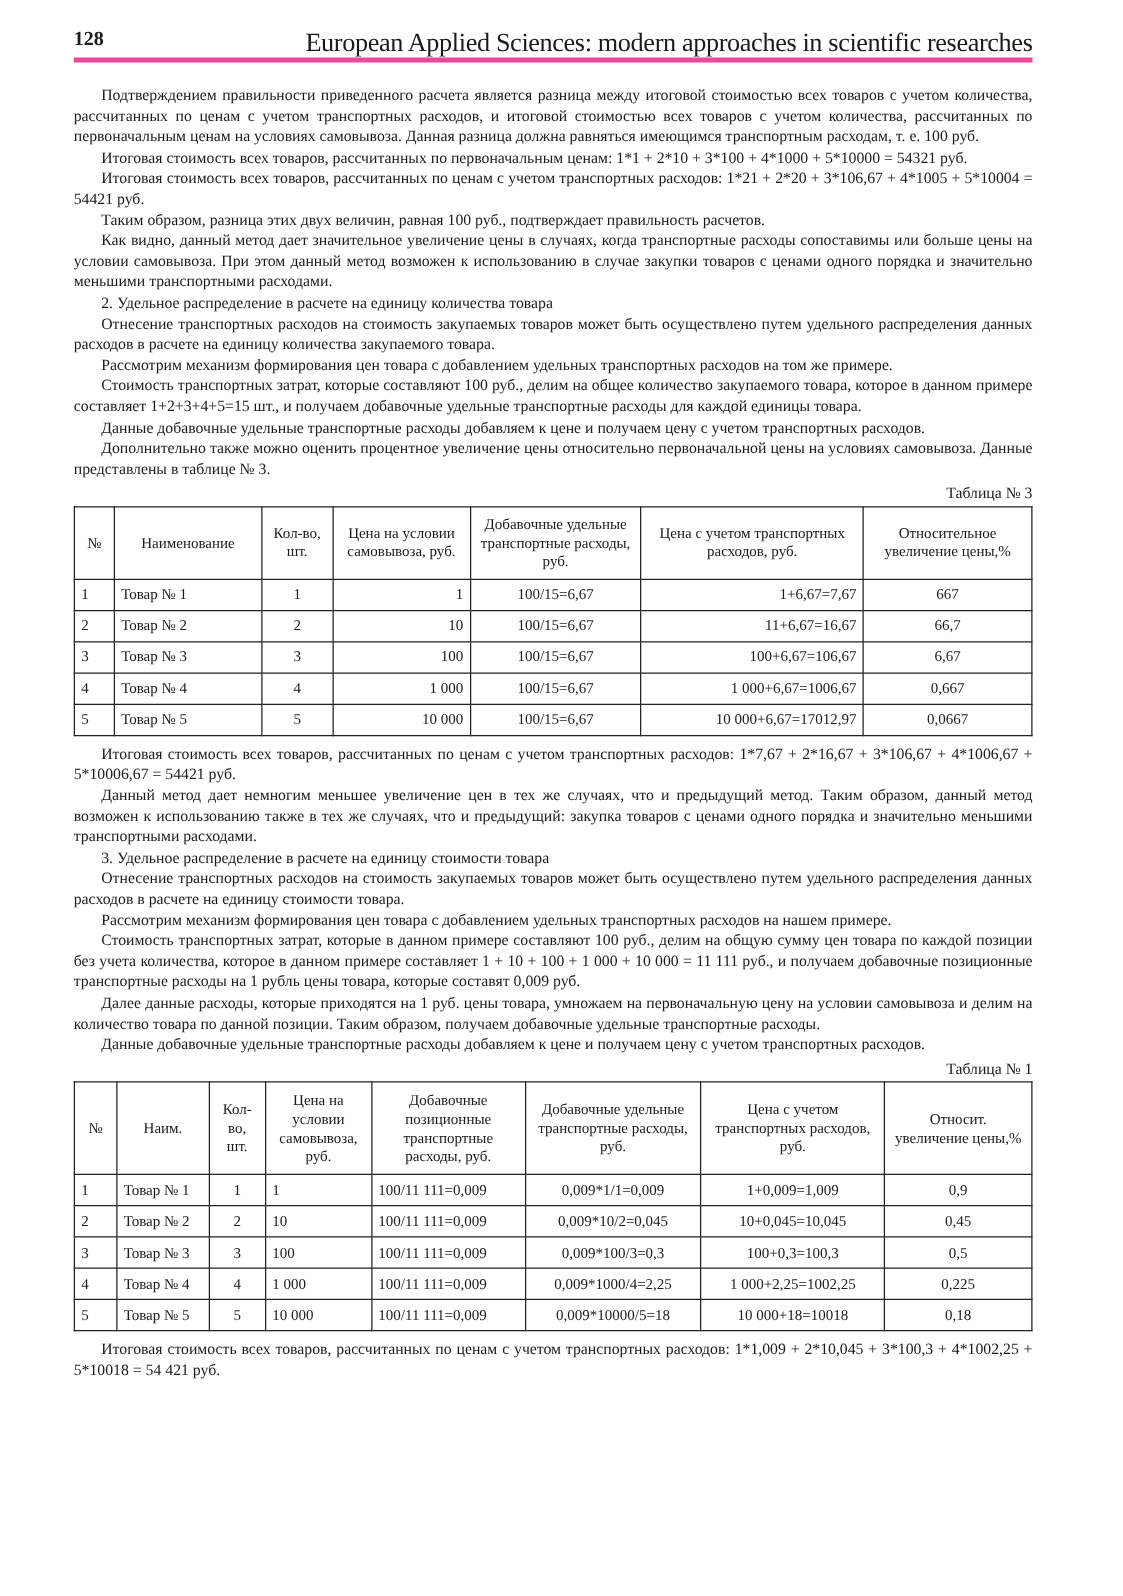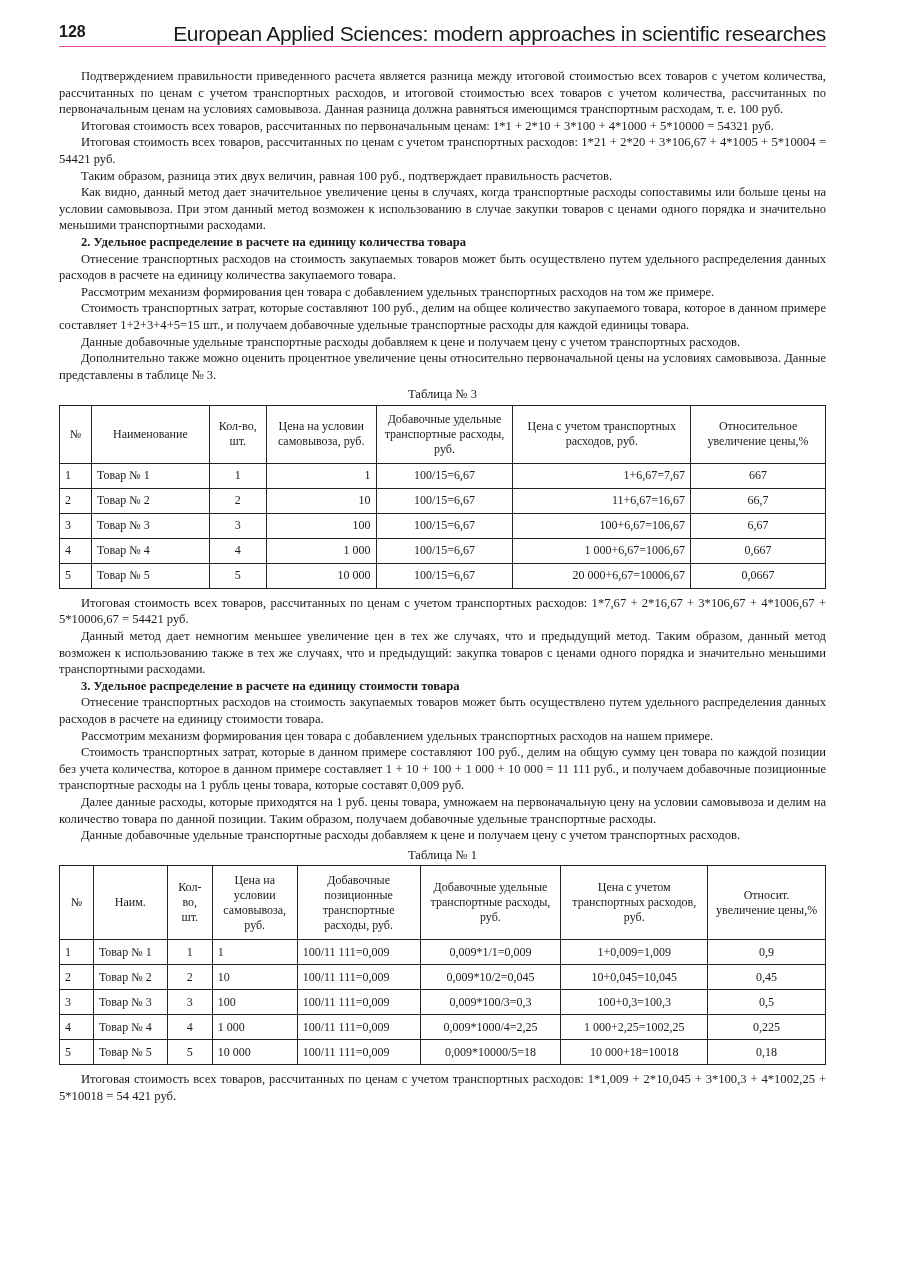--- a/index.html
+++ b/index.html
@@ -1,27 +1,27 @@
 <!DOCTYPE html>
 <html><head>
 <meta charset="utf-8">
 <style>
   html, body { margin: 0; padding: 0; background: #ffffff; }
   body { width: 898px; height: 1277px; position: relative; overflow: hidden;
          font-family: "Liberation Serif", serif; color: #1a1a1a; }
   .page { position: absolute; left: 59px; top: 0; width: 767px; }
   .header { position: absolute; top: 20px; left: 0; width: 767px; height: 26px;
-            border-bottom: 1px solid #ec4899; font-family: Liberation Sans, sans-serif; }
+            border-bottom: 4px solid #ec4899; font-family: Liberation Serif, serif; }
   .pnum { position: absolute; left: 0; top: 3px; font-size: 16px; font-weight: bold; }
   .jtitle { position: absolute; right: 0; top: 2px; font-size: 21px; letter-spacing: -0.3px; }
   .body { position: absolute; top: 68px; left: 0; width: 767px; font-size: 12.6px; line-height: 16.6px; }
   p { margin: 0; text-align: justify; text-indent: 22px; }
-  p.h { font-weight: bold; }
+  p.h { font-weight: normal; }
   .formula { }
-  .tcap { text-align: center; margin: 3px 0 2px 0; text-indent: 0; }
+  .tcap { text-align: right; margin: 3px 0 2px 0; text-indent: 0; }
   table { border-collapse: collapse; width: 767px; font-size: 12px; line-height: 15px; margin-bottom: 6px; }
   th, td { border: 1px solid #222; padding: 2px 5px; font-weight: normal; }
   th { text-align: center; vertical-align: middle; }
   td { height: 20px; vertical-align: middle; }
   .c { text-align: center; }
   .r { text-align: right; }
   .l { text-align: left; }
   .gap { height: 8px; }
 </style>
 </head>
@@ -105,21 +105,21 @@
             <td class="c">100/15=6,67</td>
             <td class="r">1 000+6,67=1006,67</td>
             <td class="c">0,667</td>
           </tr>
           <tr>
             <td class="l">5</td>
             <td class="l">Товар № 5</td>
             <td class="c">5</td>
             <td class="r">10 000</td>
             <td class="c">100/15=6,67</td>
-            <td class="r">20 000+6,67=10006,67</td>
+            <td class="r">10 000+6,67=17012,97</td>
             <td class="c">0,0667</td>
           </tr>
         </tbody>
     </table>
 
     <p><span>Итоговая стоимость всех товаров, рассчитанных по ценам с учетом транспортных расходов: </span><span class="formula">1*7,67 + 2*16,67 + 3*106,67 + 4*1006,67 + 5*10006,67 = 54421 руб.</span></p>
     <p>Данный метод дает немногим меньшее увеличение цен в тех же случаях, что и предыдущий метод. Таким образом, данный метод возможен к использованию также в тех же случаях, что и предыдущий: закупка товаров с ценами одного порядка и значительно меньшими транспортными расходами.</p>
 
     <p class="h">3. Удельное распределение в расчете на единицу стоимости товара</p>
     <p>Отнесение транспортных расходов на стоимость закупаемых товаров может быть осуществлено путем удельного распределения данных расходов в расчете на единицу стоимости товара.</p>

